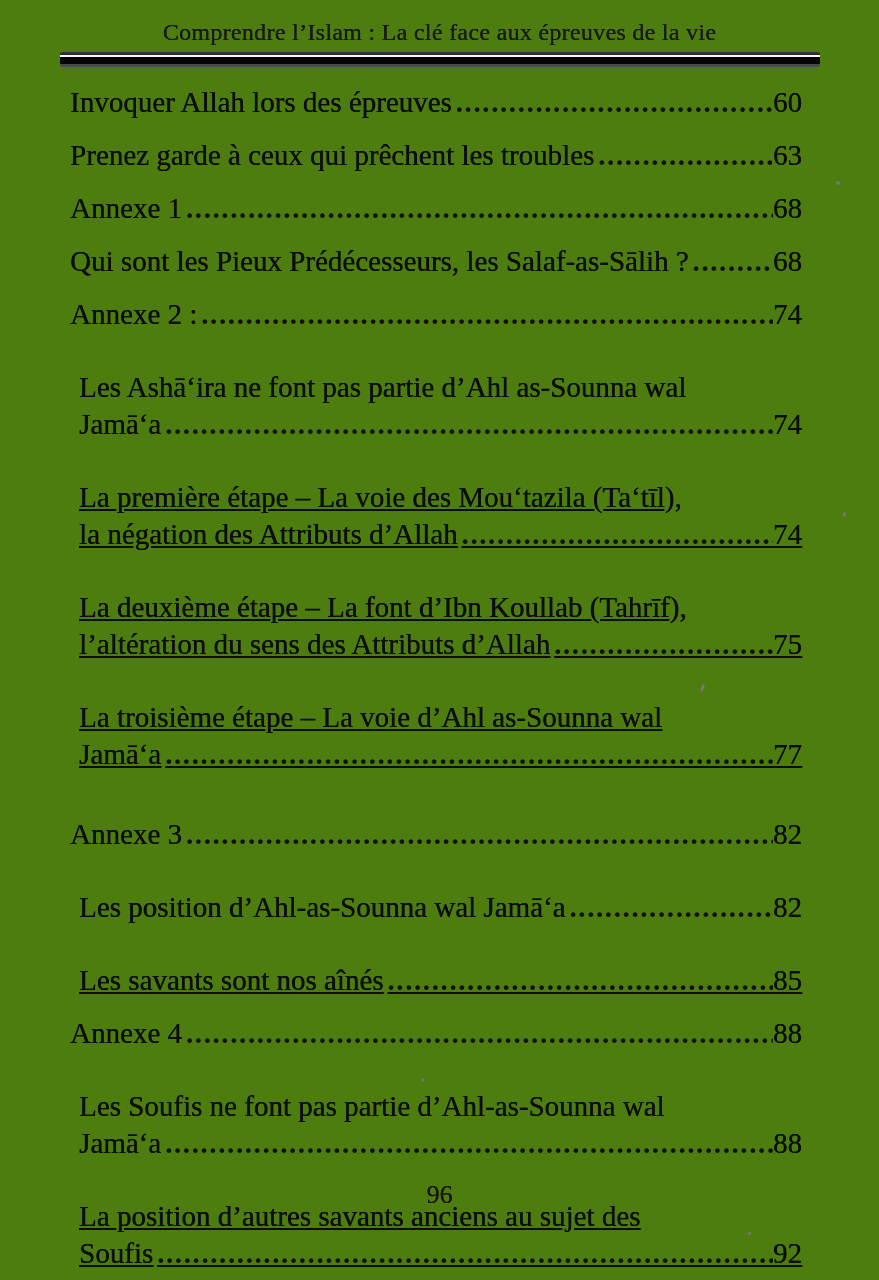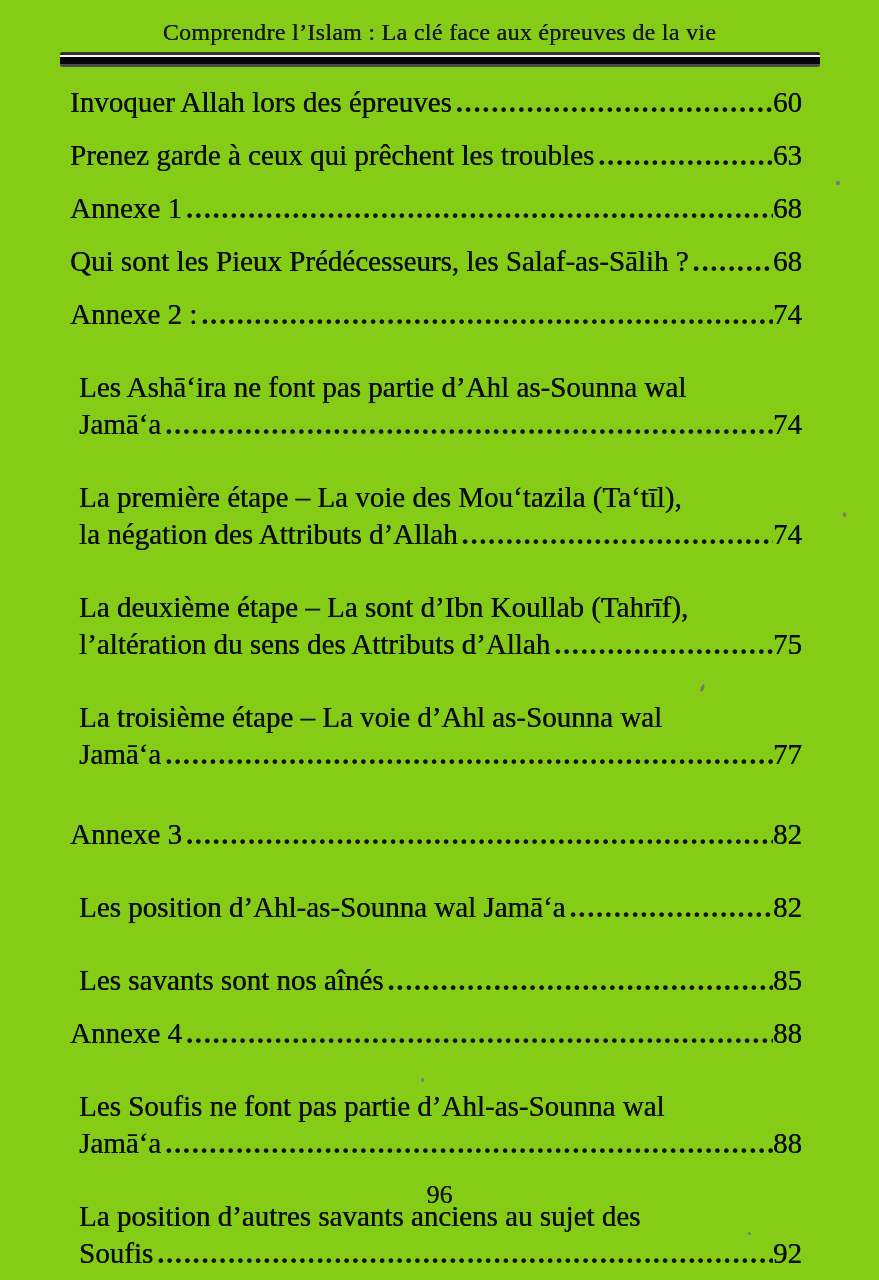--- a/index.html
+++ b/index.html
@@ -11,21 +11,21 @@
     height: 1280px;
     background: #ffffff;
     font-family: "Liberation Serif", "DejaVu Serif", serif;
     color: #0d0d0d;
     overflow: hidden;
     position: relative;
   }
   .page {
     position: absolute;
     inset: 0;
-    background: #84cc16;
+    background: #4d7c0f;
   }
   .header-title {
     margin-top: 19px;
     text-align: center;
     font-size: 24px;
     letter-spacing: 0.3px;
     color: #191919;
     text-shadow: 0.25px 0 0 currentColor;
   }
   .rule {
@@ -41,21 +41,21 @@
     );
     border-radius: 2px;
   }
   .toc {
     margin: 17px 0 0 70px;
     width: 732px;
     font-size: 29px;
   }
   .entry { margin-top: 16px; }
   .entry.first { margin-top: 0; }
-  .entry.tight { margin-top: 0; }
+  .entry.tight { margin-top: 0; text-decoration: underline; }
   .entry.wide  { margin-top: 43px; }
   .entry.indent { padding-left: 9px; margin-top: 36px; }
   .line {
     display: flex;
     align-items: flex-start;
     line-height: 37px;
     white-space: nowrap;
   }
   .t {
     flex: 0 0 auto;
@@ -160,21 +160,21 @@
           <span class="t">La première étape – La voie des Mou‘tazila (Ta‘tīl),</span>
         </div>
         <div class="line">
           <span class="t">la négation des Attributs d’Allah</span>
           <span class="leader"></span>
           <span class="pg">74</span>
         </div>
       </div>
       <div class="entry tight indent">
         <div class="line">
-          <span class="t">La deuxième étape – La sont d’Ibn Koullab (Tahrīf),</span>
+          <span class="t">La deuxième étape – La font d’Ibn Koullab (Tahrīf),</span>
         </div>
         <div class="line">
           <span class="t">l’altération du sens des Attributs d’Allah</span>
           <span class="leader"></span>
           <span class="pg">75</span>
         </div>
       </div>
       <div class="entry tight indent">
         <div class="line">
           <span class="t">La troisième étape – La voie d’Ahl as-Sounna wal</span>

